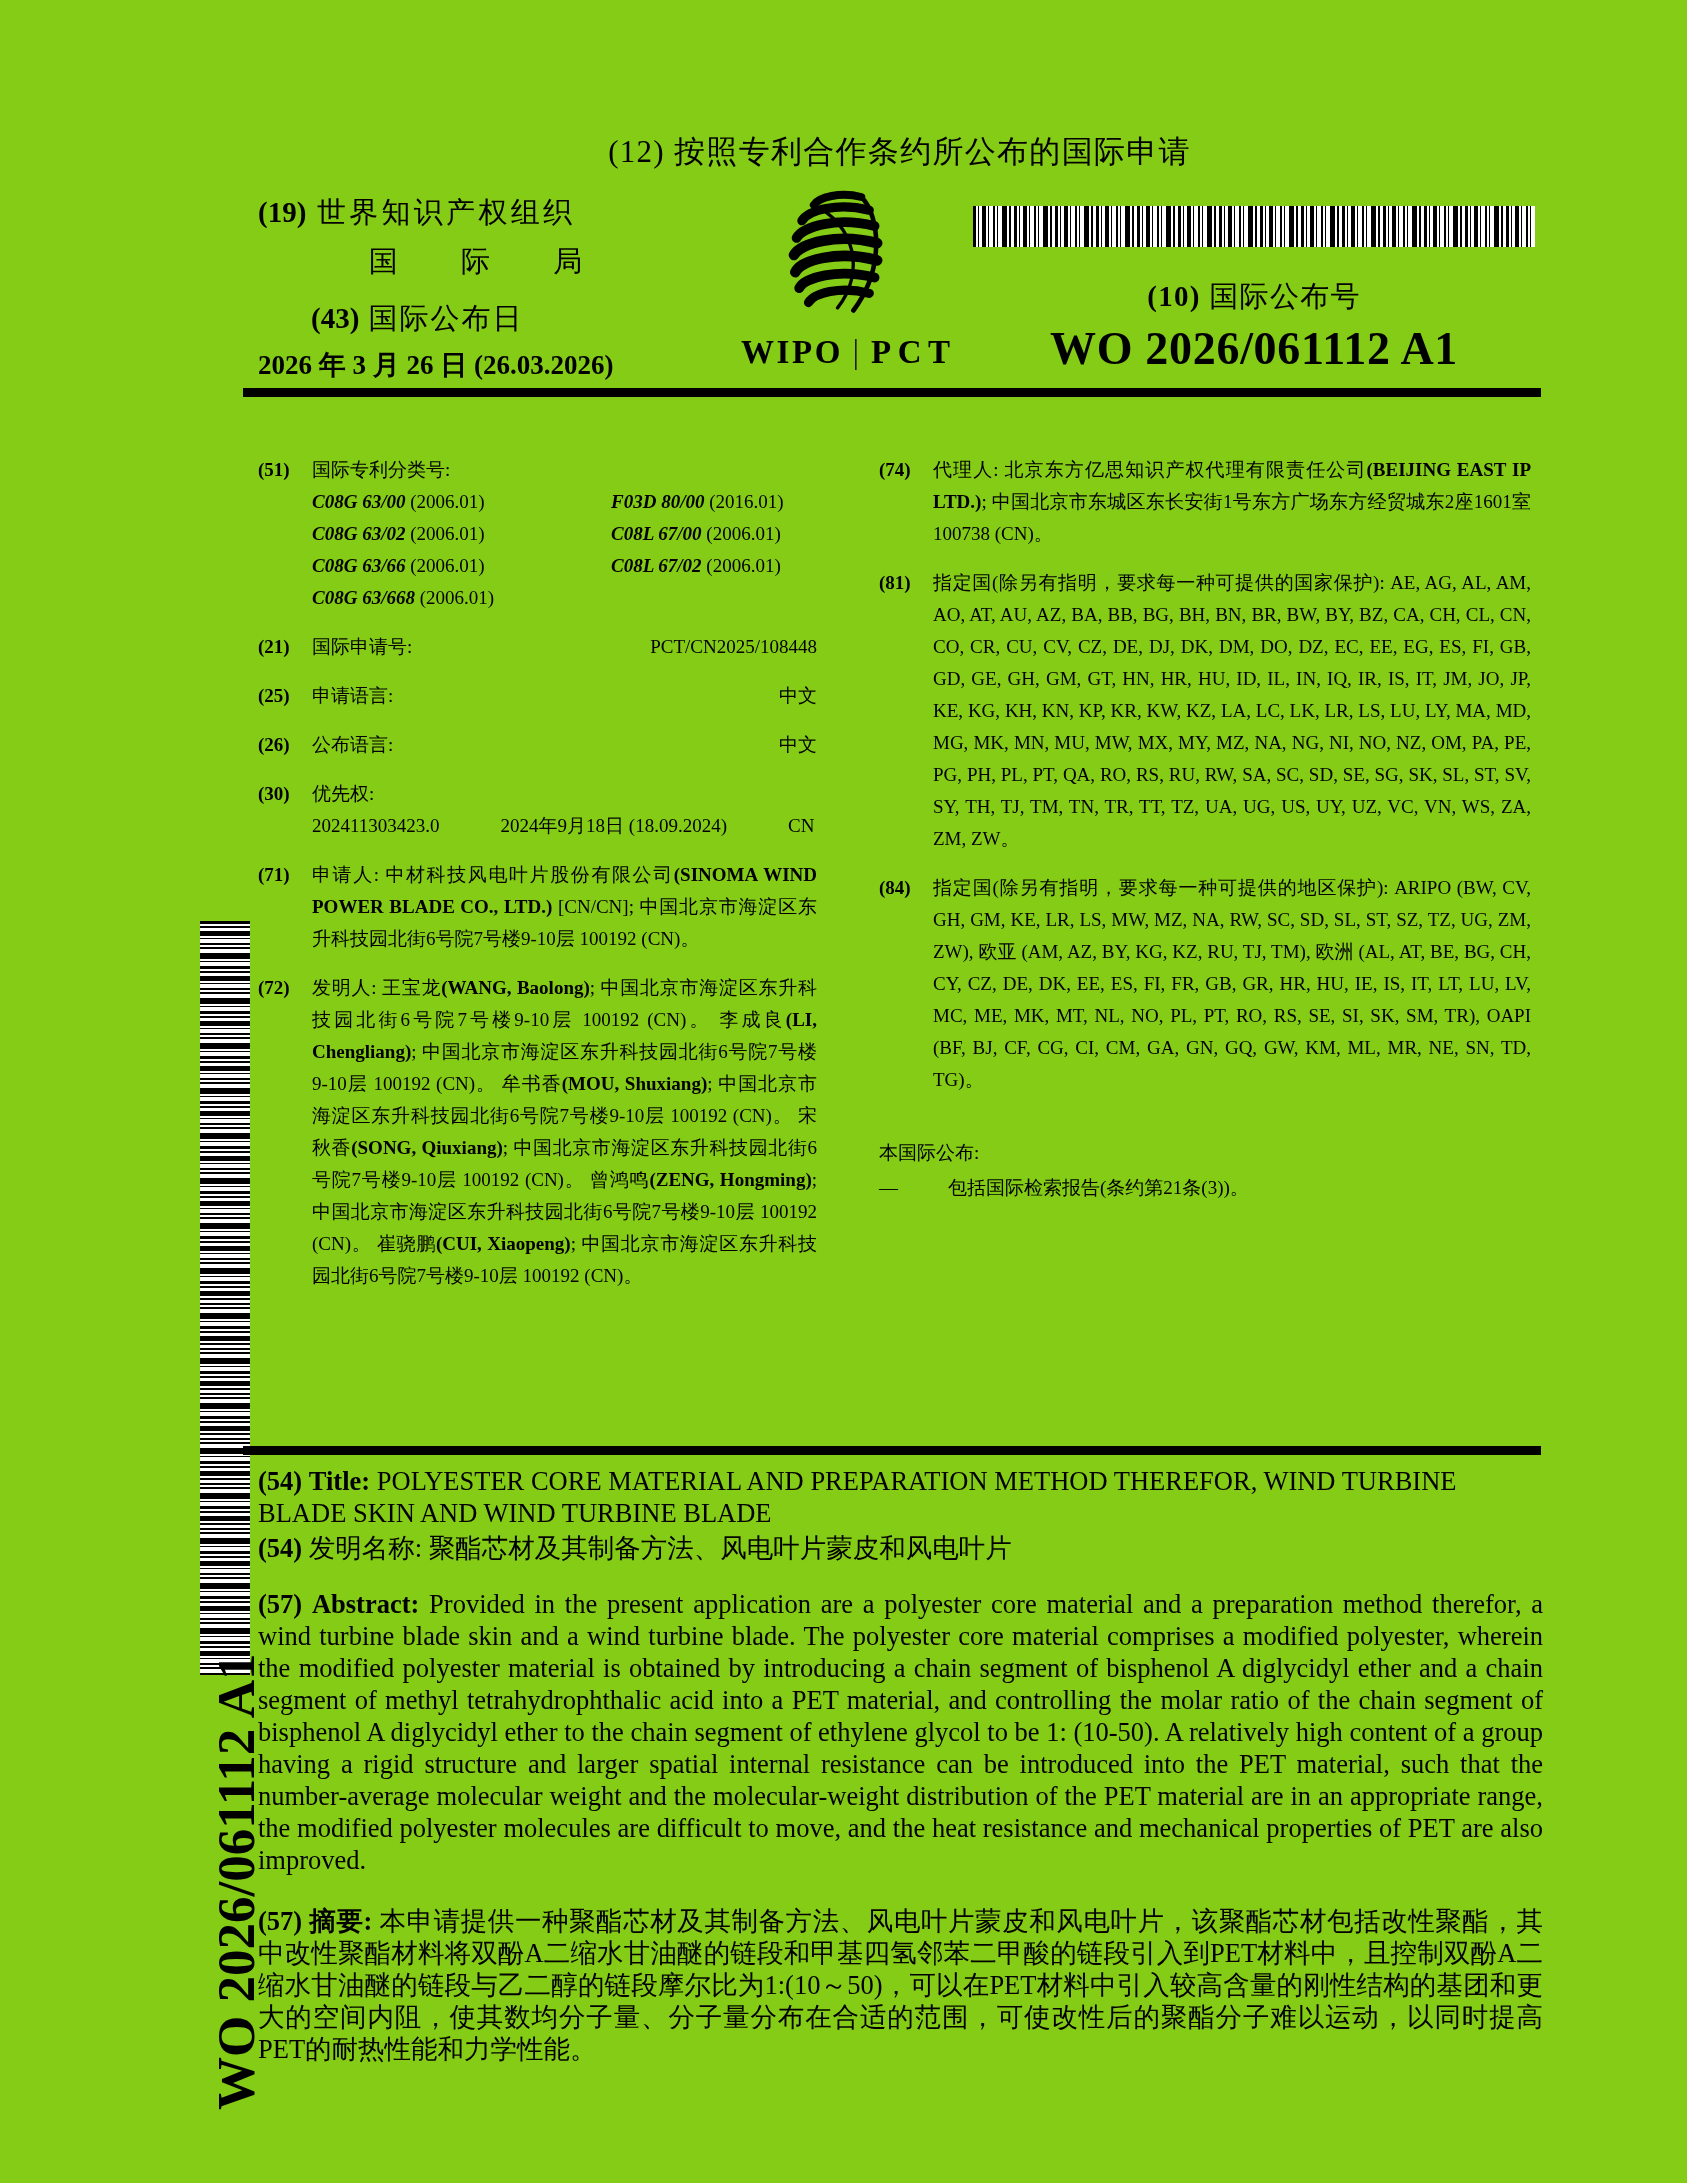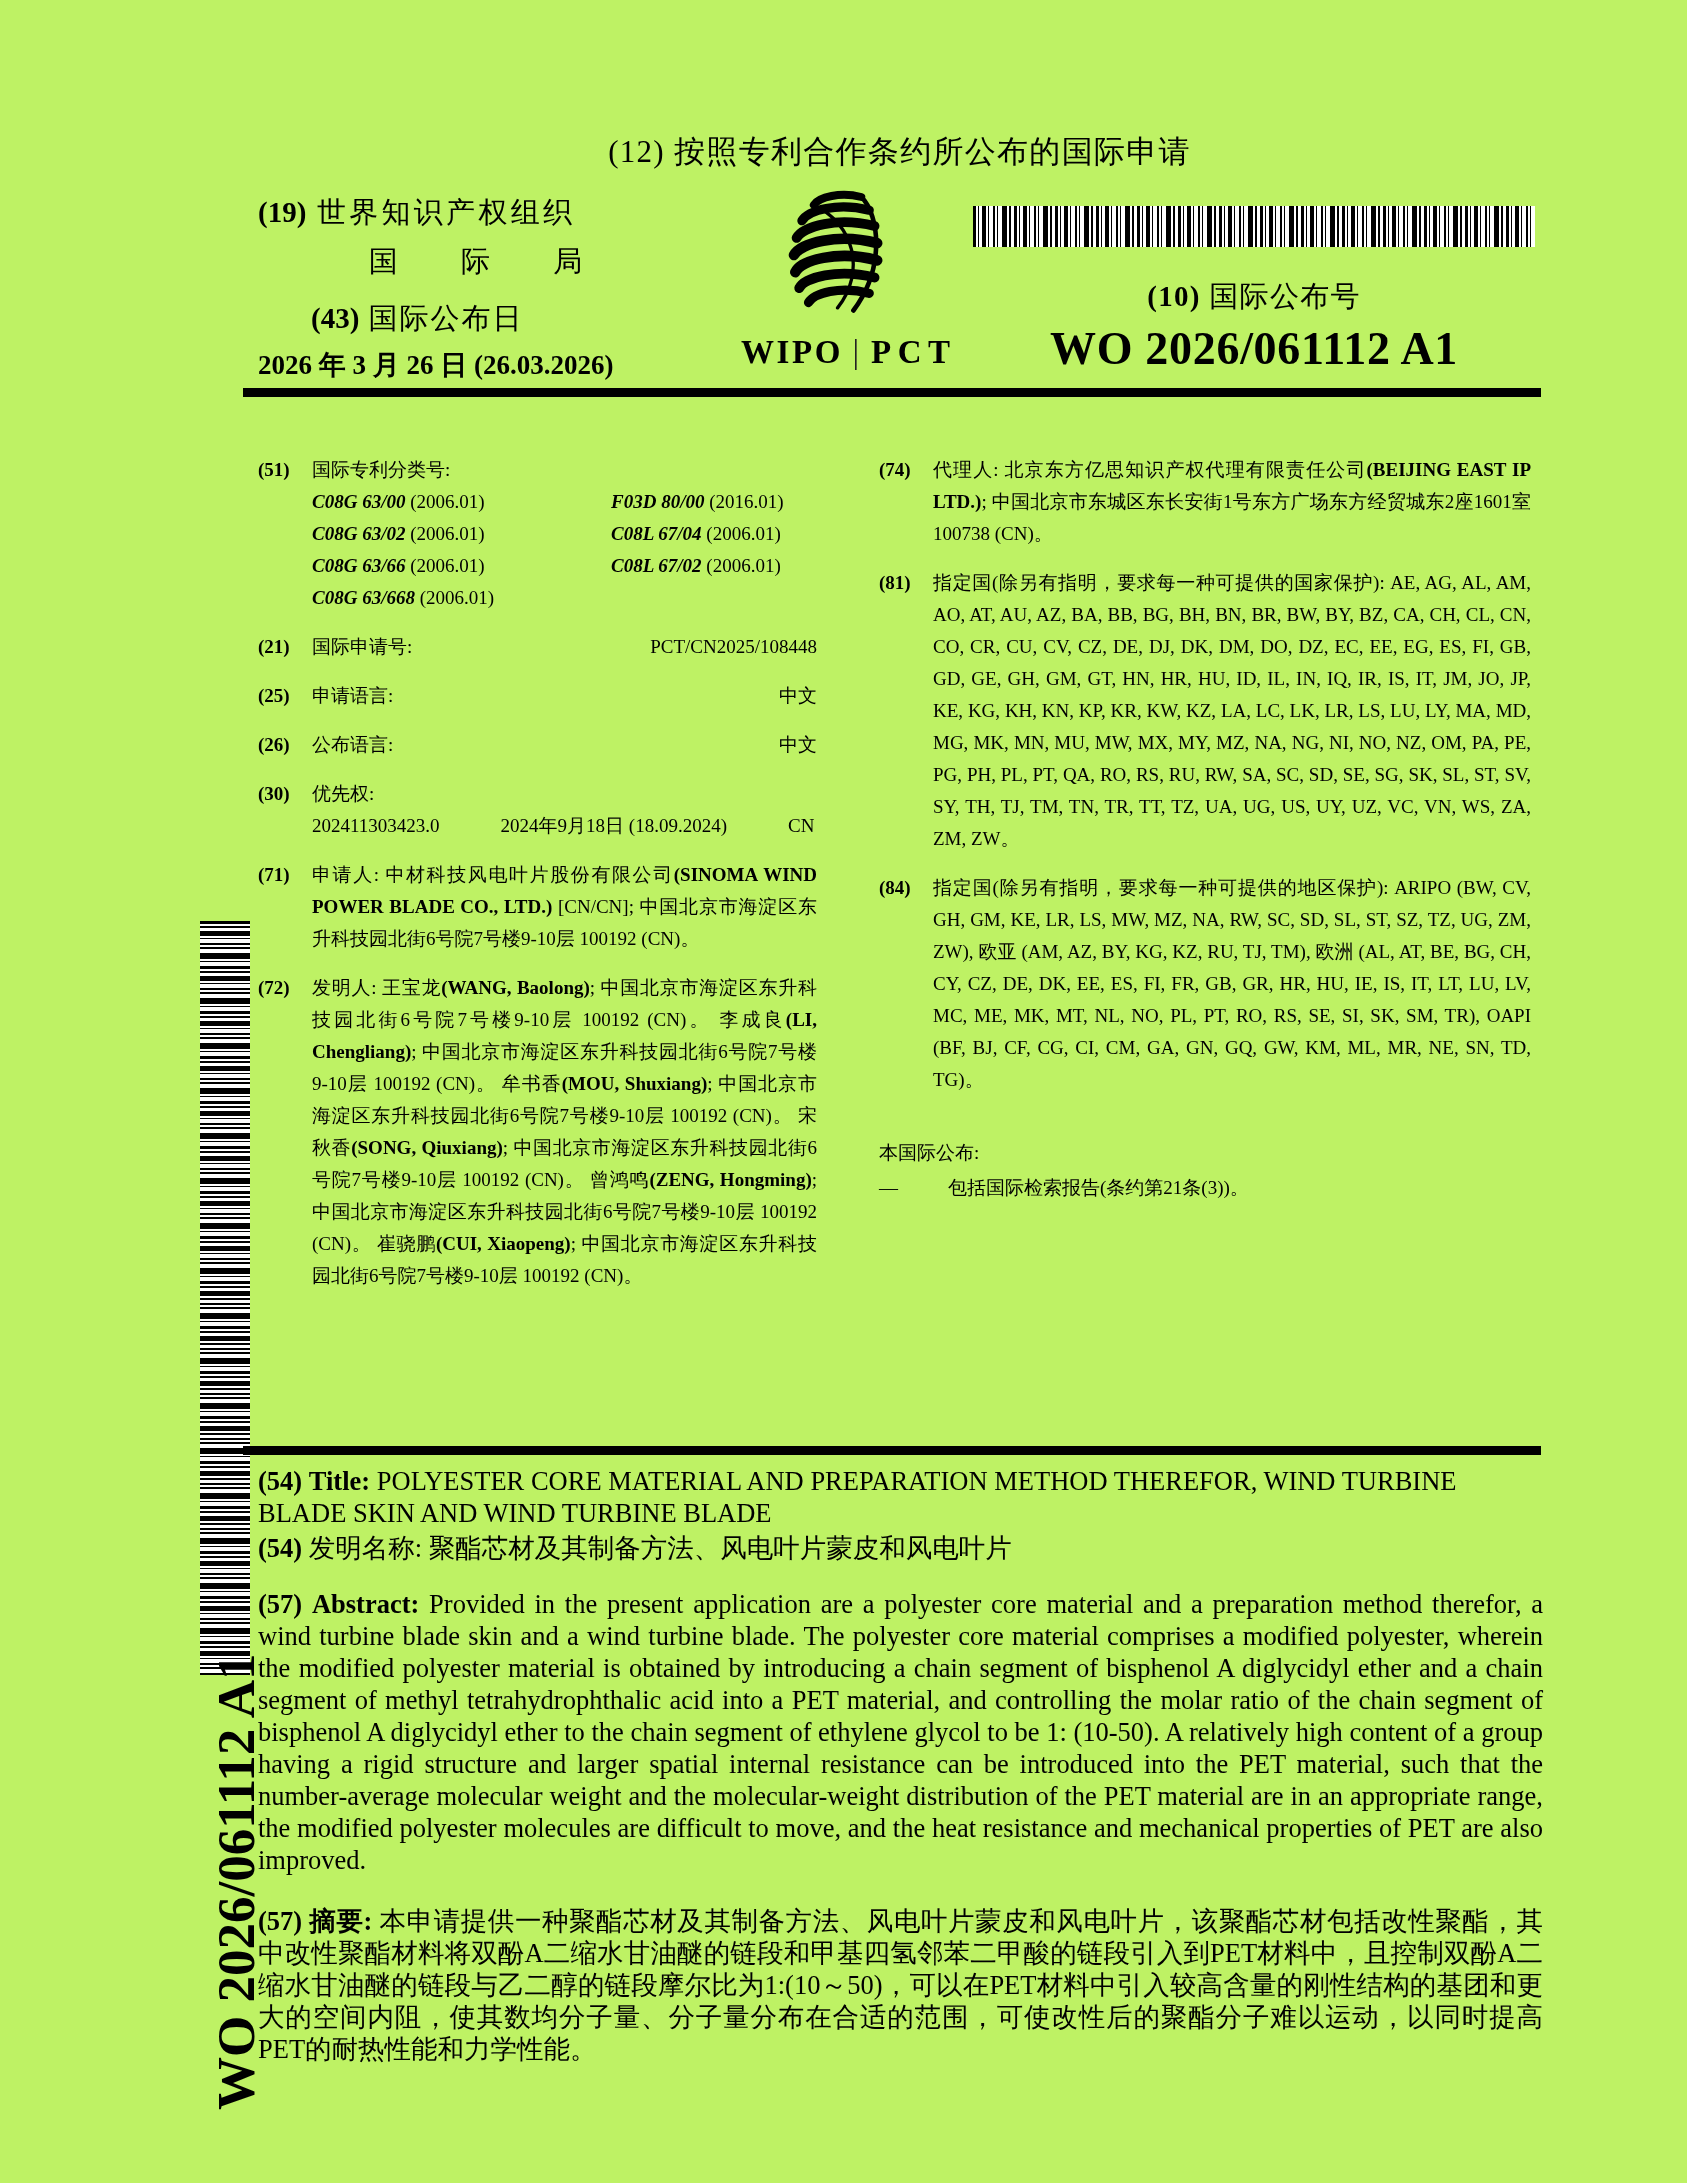--- a/index.html
+++ b/index.html
@@ -1,19 +1,19 @@
 <!DOCTYPE html>
 <html style="font-size:10.6px"><head>
 <meta charset="utf-8">
 <style>
   html,body{margin:0;padding:0;background:#888;}
   #page{
     position:relative;
     width:1687px;height:2183px;
-    background:#bef264;
+    background:#84cc16;
     font-family:"Liberation Serif","DejaVu Serif",serif;
     color:#000;
     overflow:hidden;
     margin:0 auto;
   }
   .abs{position:absolute;}
   .seg-b{font-weight:bold;}
 
   
   .kind-line{left:258px;top:131px;width:1283px;text-align:center;font-size:31px;letter-spacing:1.3px;}
@@ -150,21 +150,21 @@
 
     <div class="field">
       <span class="fnum">(51)</span>
       <div>国际专利分类号:</div>
       <div class="ipc-row">
         <span class="ipc-cell"><span class="ipc-code">C08G 63/00</span> <span>(2006.01)</span></span>
         <span class="ipc-cell c2"><span class="ipc-code">F03D 80/00</span> <span>(2016.01)</span></span>
       </div>
       <div class="ipc-row">
         <span class="ipc-cell"><span class="ipc-code">C08G 63/02</span> <span>(2006.01)</span></span>
-        <span class="ipc-cell c2"><span class="ipc-code">C08L 67/04</span> <span>(2006.01)</span></span>
+        <span class="ipc-cell c2"><span class="ipc-code">C08L 67/00</span> <span>(2006.01)</span></span>
       </div>
       <div class="ipc-row">
         <span class="ipc-cell"><span class="ipc-code">C08G 63/66</span> <span>(2006.01)</span></span>
         <span class="ipc-cell c2"><span class="ipc-code">C08L 67/02</span> <span>(2006.01)</span></span>
       </div>
       <div class="ipc-row">
         <span class="ipc-cell"><span class="ipc-code">C08G 63/668</span> <span>(2006.01)</span></span>
       </div>
     </div>
 

